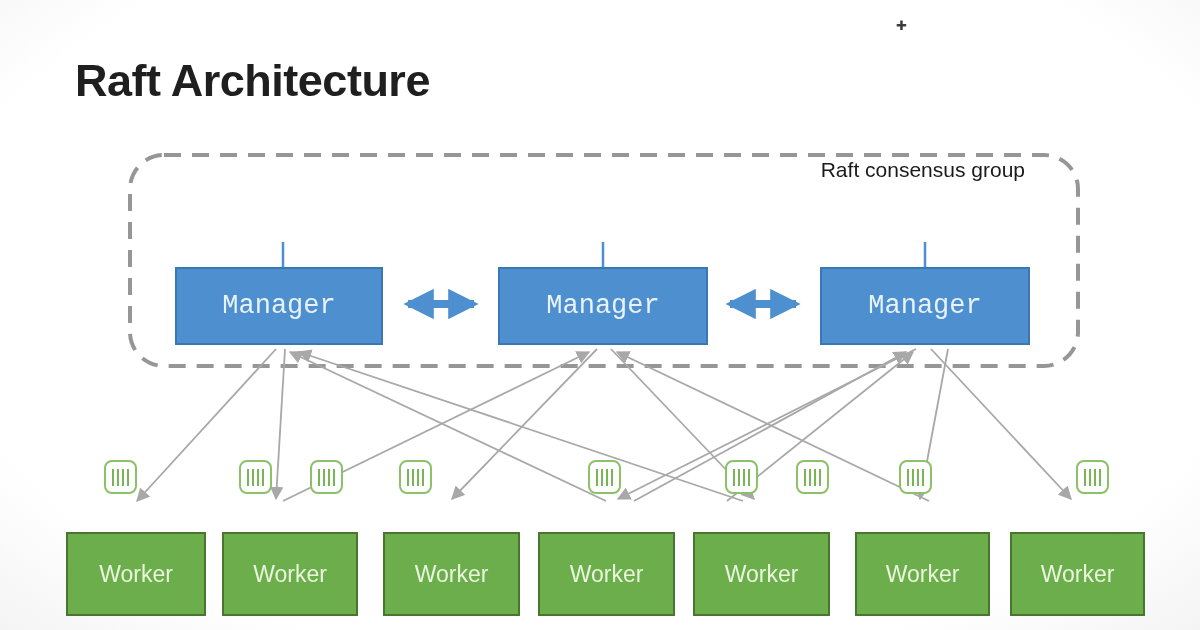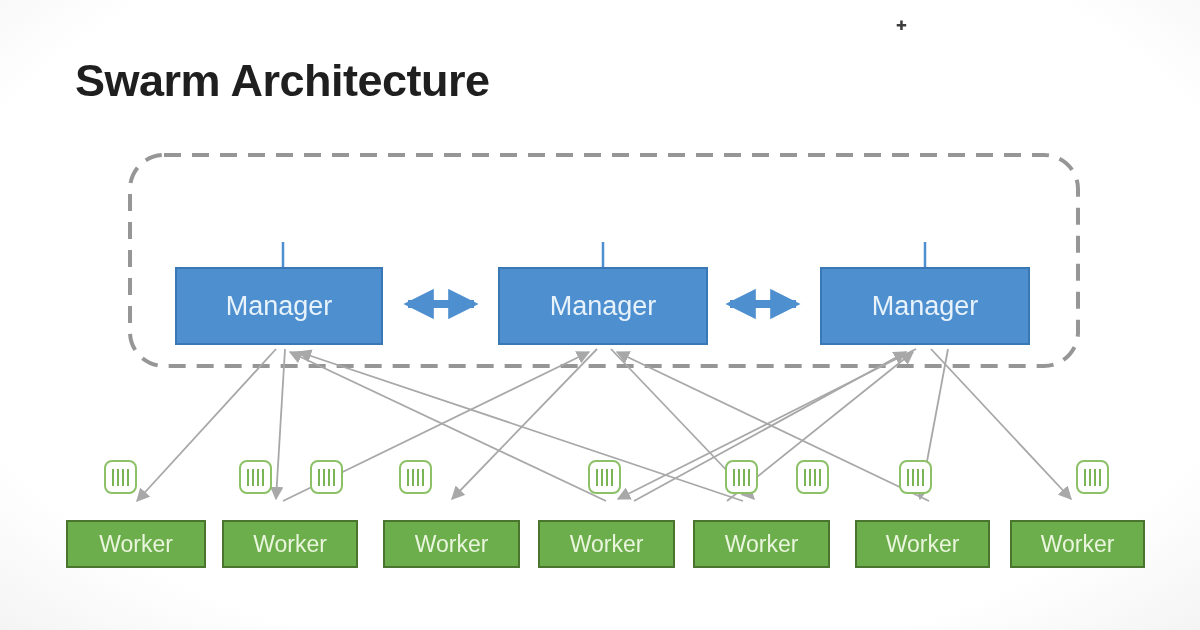--- a/index.html
+++ b/index.html
@@ -28,23 +28,23 @@
   }
   .state-label{font-size:21px;color:#f0f7fd;}
   .db-icon{position:absolute;left:637px;top:6px;width:30px;height:38px;}
   .node{
     position:absolute;box-sizing:border-box;
     display:flex;align-items:center;justify-content:center;
   }
   .manager{
     top:267px;height:78px;background:#4e8fd0;border:2px solid #3a77b5;
   }
-  .manager span{font-size:27px;color:#e7f2fb;}
+  .manager span{font-size:27px;color:#e7f2fb;font-family:Liberation Mono, monospace;}
   .worker{
-    top:520px;height:48px;background:#6cae4b;border:2px solid #49752e;
+    top:532px;height:84px;background:#6cae4b;border:2px solid #49752e;
   }
   .worker span{font-size:23px;color:#e9f5dd;}
   .icon-layer{position:absolute;left:0;top:0;width:1200px;height:630px;pointer-events:none;}
   .cicon{
     position:absolute;top:460px;width:33px;height:34px;box-sizing:border-box;
     background:#fff;border:2px solid #8cc168;border-radius:8px;
     display:flex;align-items:center;justify-content:center;gap:3px;
   }
   .cbar{display:block;width:2px;height:17px;background:#79b457;}
 </style>
@@ -91,22 +91,23 @@
     </g>
 
     <g stroke="#4e8fd0" stroke-width="8">
       <line x1="408" y1="304" x2="474" y2="304" marker-start="url(#blue-arrow-start)" marker-end="url(#blue-arrow-end)"></line>
       <line x1="730" y1="304" x2="796" y2="304" marker-start="url(#blue-arrow-start)" marker-end="url(#blue-arrow-end)"></line>
     </g>
   </svg>
 
   <div class="cursor">✚</div>
 
-  <h1 class="title">Swarm Architecture</h1>
+  <h1 class="title">Raft Architecture</h1>
 
+  <div class="raft-label">Raft consensus group</div>
 
 
   <div class="node manager" style="left:175px;width:208px">
     <span>Manager</span>
   </div>
   <div class="node manager" style="left:498px;width:210px">
     <span>Manager</span>
   </div>
   <div class="node manager" style="left:820px;width:210px">
     <span>Manager</span>

